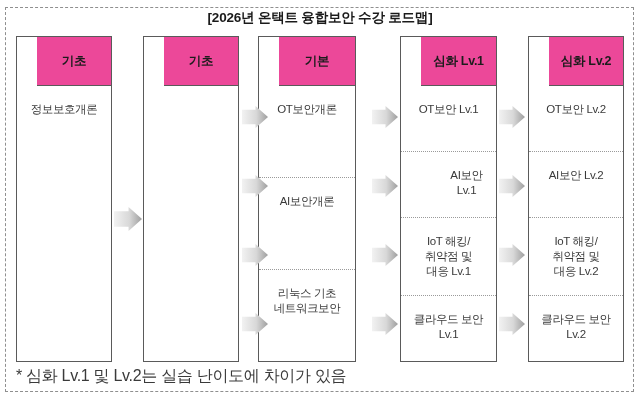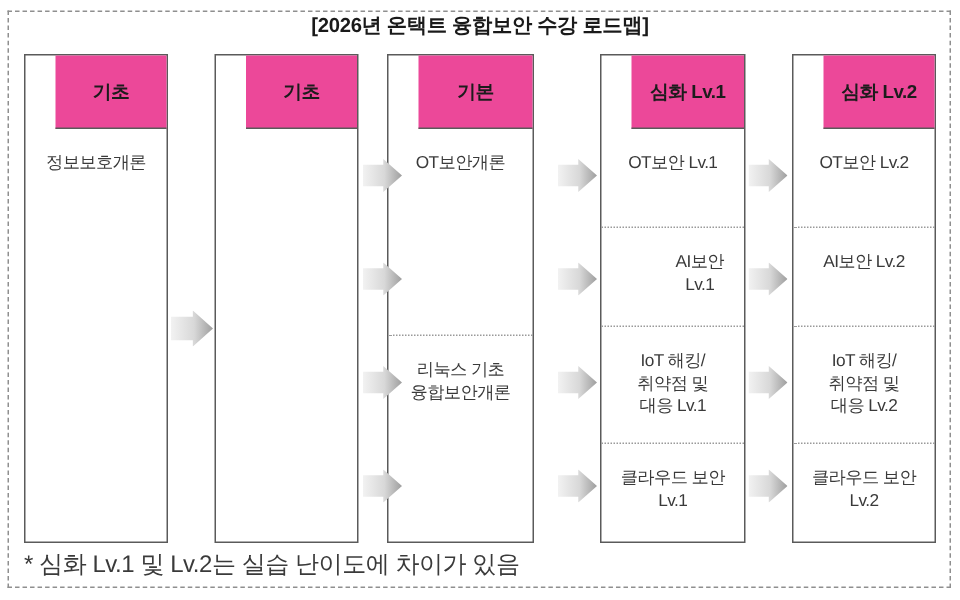--- a/index.html
+++ b/index.html
@@ -127,22 +127,25 @@
       <div class="col" style="left: 143px; width: 96px;">
         <div class="col-head">기초</div>
       </div>
       <div class="col" style="left: 258px; width: 98px;">
         <div class="col-head">기본</div>
         <div class="col-body">
           <div class="cell">
             <span style="white-space: pre-line;">OT보안개론</span>
           </div>
           <div class="cell">
+            <span style="white-space: pre-line;">AI보안개론</span>
+          </div>
+          <div class="cell">
             <span style="white-space: pre-line;">리눅스 기초
-융합보안개론</span>
+네트워크보안</span>
           </div>
         </div>
       </div>
       <div class="col" style="left: 400px; width: 97px;">
         <div class="col-head">심화 Lv.1</div>
         <div class="col-body">
           <div class="cell">
             <span style="white-space: pre-line;">OT보안 Lv.1</span>
           </div>
           <div class="cell">

